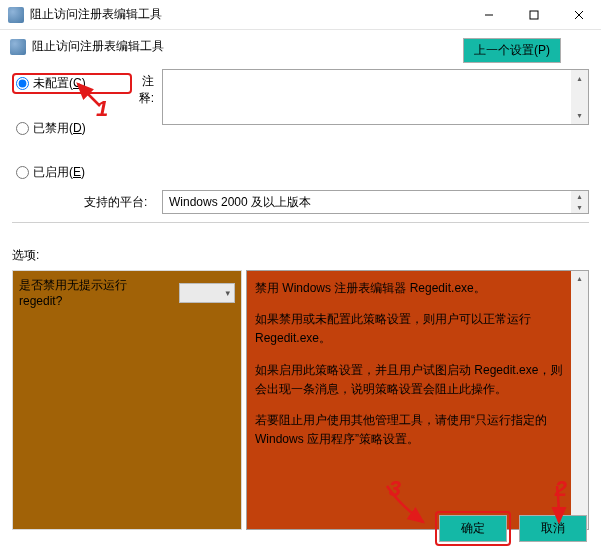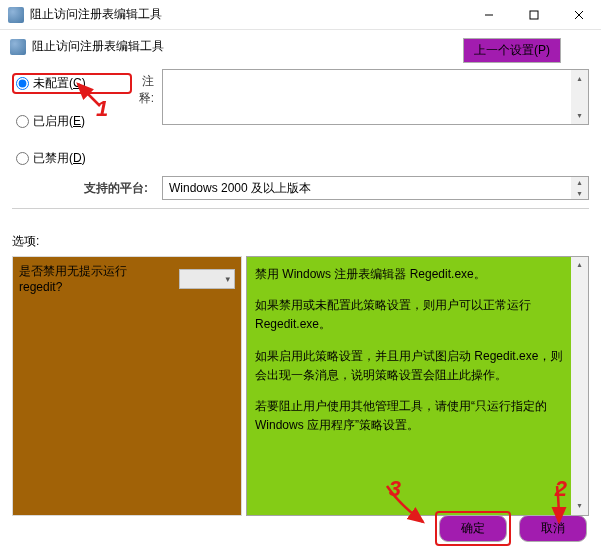--- a/index.html
+++ b/index.html
@@ -44,56 +44,56 @@
     border-radius: 2px;
   }
   .subheader .subtitle { font-size: 12px; }
   .top-btns {
     position: absolute;
     top: 38px; right: 40px;
     display: flex; gap: 8px;
   }
   .btn {
     border: 1px solid #adadad;
-    background: #a21caf;
+    background: #14b8a6;
     padding: 3px 10px;
     font-size: 12px;
     font-family: inherit;
     cursor: default;
     min-height: 22px;
   }
   .main {
     padding: 8px 12px 0 12px;
     position: relative;
   }
   .radio-col {
     width: 120px;
     display: flex; flex-direction: column;
-    gap: 18px;
+    gap: 25px;
     padding-top: 4px;
   }
   .radio-item {
     display: flex; align-items: center;
     padding: 1px 4px;
     font-size: 12px;
   }
   .radio-item input { margin-right: 4px; }
   .underline { text-decoration: underline; }
   .highlight-red {
     border: 2px solid #e21a1a;
     border-radius: 4px;
     padding: 0 2px;
   }
   .label-col {
     width: 90px;
     text-align: right;
     padding-right: 8px;
     padding-top: 4px;
     font-size: 12px;
-    color: #404040;
+    color: #000000;
   }
   .comment-row { display: flex; margin-bottom: 8px; }
   .comment-box {
     flex: 1;
     height: 56px;
     border: 1px solid #a4a4a4;
     position: relative;
     background: #fff;
   }
   .scrollbar-v {
@@ -145,32 +145,32 @@
     padding-right: 4px;
   }
   .dropdown .chev { font-size: 9px; color: #555; }
   .help-panel {
     flex: 1;
     border: 1px solid #a4a4a4;
     padding: 8px 22px 8px 8px;
     font-size: 12px;
     line-height: 1.6;
     position: relative;
-    background: #84cc16;
+    background: #c2410c;
   }
   .help-panel p { margin-bottom: 12px; }
   .footer {
     position: absolute;
     bottom: 12px;
     right: 14px;
     display: flex;
     gap: 8px;
     align-items: center;
   }
-  .footer .btn { min-width: 68px; text-align: center; padding: 4px 10px; border-radius: 9px; }
+  .footer .btn { min-width: 68px; text-align: center; padding: 4px 10px; }
   .hl-box {
     border: 2px solid #e21a1a;
     border-radius: 4px;
     padding: 2px;
   }
   .anno-num {
     position: absolute;
     color: #e21a1a;
     font-size: 22px;
     font-weight: bold;
@@ -217,39 +217,39 @@
 <div class="main">
 
   <div class="comment-row">
     <div class="radio-col">
       <label class="radio-item highlight-red">
         <input type="radio" name="state" checked="" style="">
         <span><span>未配置(</span><span class="underline">C</span><span>)</span></span>
       </label>
       <label class="radio-item">
         <input type="radio" name="state" style="">
-        <span><span>已启用(</span><span class="underline">E</span><span>)</span></span>
+        <span><span>已禁用(</span><span class="underline">D</span><span>)</span></span>
       </label>
       <label class="radio-item">
         <input type="radio" name="state" style="">
-        <span><span>已禁用(</span><span class="underline">D</span><span>)</span></span>
+        <span><span>已启用(</span><span class="underline">E</span><span>)</span></span>
       </label>
     </div>
     <div class="label-col" style="width:30px;">注释:</div>
     <div class="comment-box">
       <div class="scrollbar-v">
         <div class="sb-arrow">▴</div>
         <div class="sb-arrow">▾</div>
       </div>
     </div>
   </div>
 
   <div class="platform-row">
     <div style="width:120px"></div>
-    <div class="label-col" style="width:30px; white-space:nowrap; transform:translateX(-48px);font-weight:bold;">支持的平台:</div>
+    <div class="label-col" style="width:30px; white-space:nowrap; transform:translateX(-48px);">支持的平台:</div>
     <div class="platform-box">
       <span>Windows 2000 及以上版本</span>
       <div class="scrollbar-v">
         <div class="sb-arrow">▴</div>
         <div class="sb-arrow">▾</div>
       </div>
     </div>
   </div>
 
   <div class="divider"></div>

